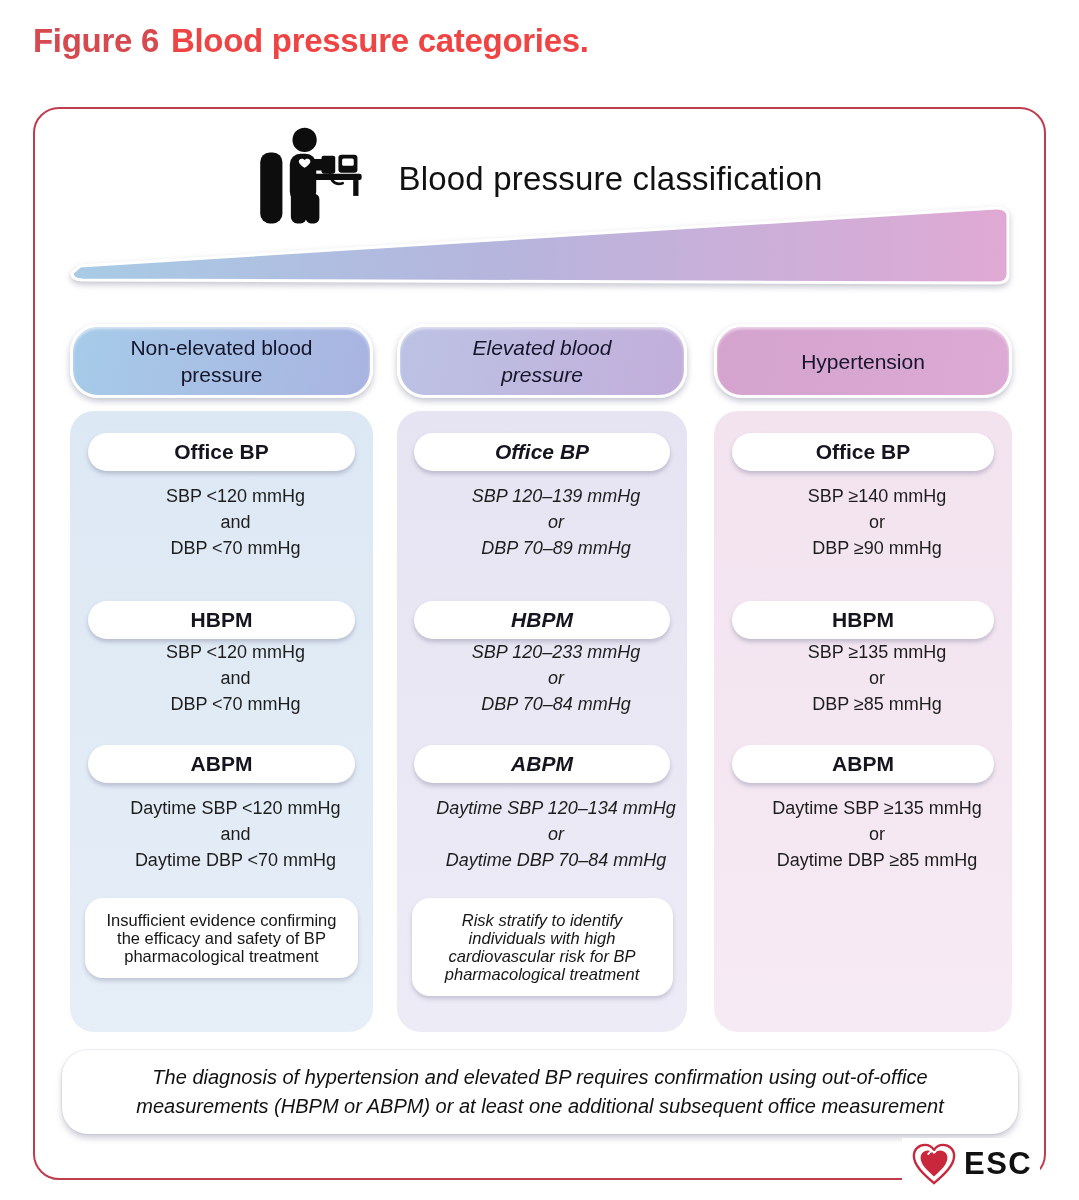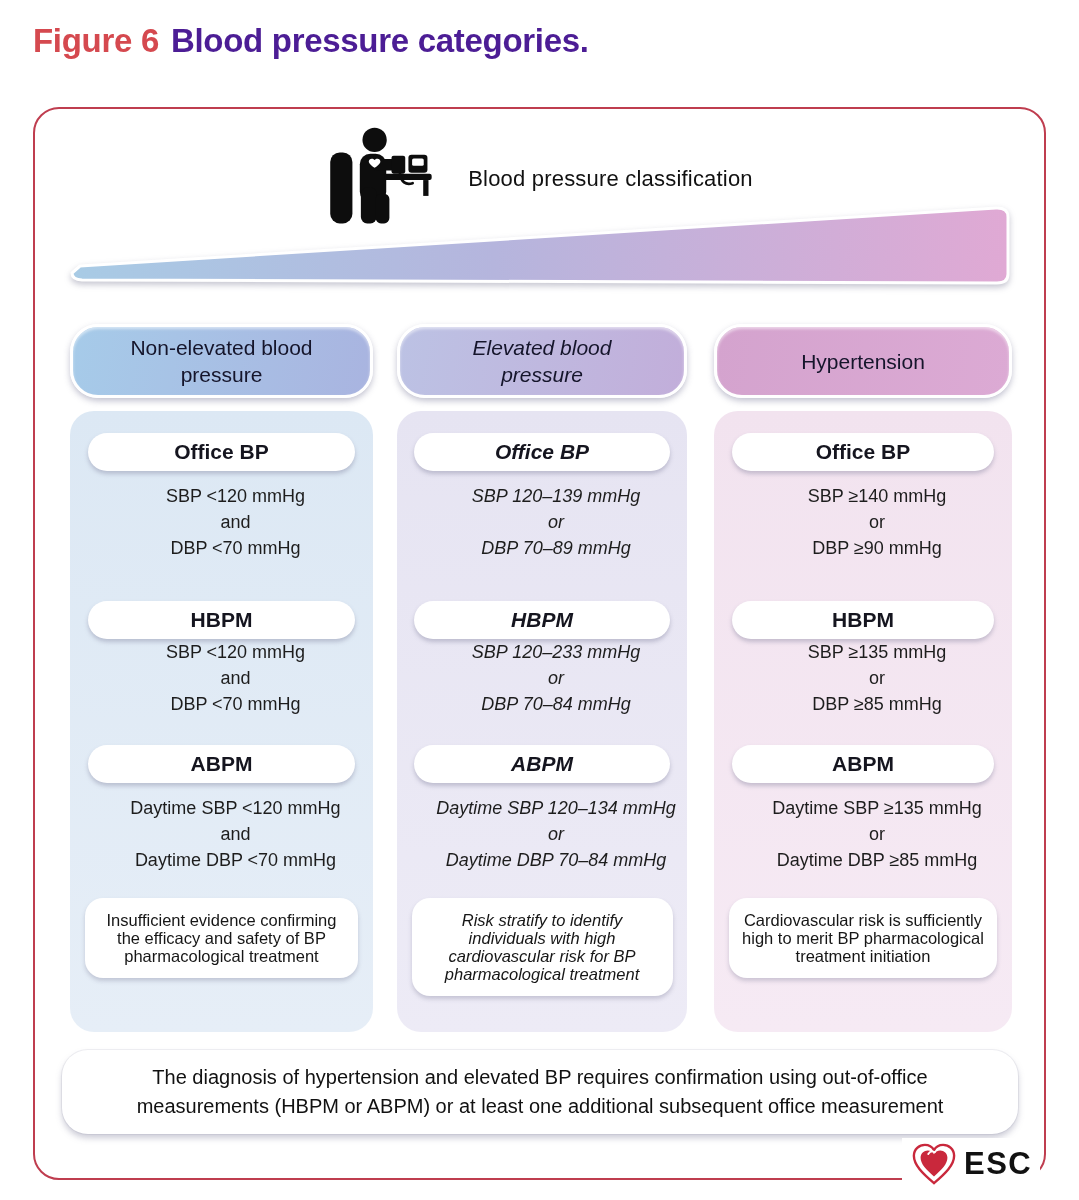--- a/index.html
+++ b/index.html
@@ -3,31 +3,31 @@
 <meta charset="utf-8">
 <style>
   * { margin:0; padding:0; box-sizing:border-box; }
   html,body { background:#fff; }
   body { font-family:"Liberation Sans", sans-serif; }
   .page { position:relative; width:1079px; height:1200px; background:#fff; overflow:hidden; }
 
   
   .figure-title { position:absolute; left:33px; top:22px; font-size:33px; font-weight:700; letter-spacing:-.3px; }
   .figure-title .fig-label { color:var(--figure-red,#d5494f); margin-right:12px; }
-  .figure-title .fig-text { color:#4c1d95; }
+  .figure-title .fig-text { color:#ef4444; }
 
   
   .main-box { position:absolute; left:33px; top:107px; width:1013px; height:1073px;
     border:2.5px solid var(--accent,#bf3d4f); border-radius:26px; background:#fff; }
 
   
   .box-header { position:absolute; left:0; top:10px; width:100%; height:120px;
     display:flex; justify-content:center; align-items:center; gap:30px; }
   .bp-person-icon { width:112px; height:106px; flex:0 0 auto; }
-  .classification-title { font-size:22px; font-weight:400; color:#111; letter-spacing:.2px; }
+  .classification-title { font-size:33px; font-weight:400; color:#111; letter-spacing:.2px; }
 
   
   .wedge-wrap { position:absolute; left:35px; top:95px; width:942px; height:86px; }
   .wedge-wrap svg { display:block; filter:drop-shadow(0 3px 3px rgba(90,90,120,.35)); }
 
   
   .bp-column { position:absolute; top:215px; height:708px; }
   .bp-column.col-0 { left:35px;  width:303px; }
   .bp-column.col-1 { left:362px; width:290px;font-style:italic; }
   .bp-column.col-2 { left:679px; width:298px; }
@@ -49,21 +49,21 @@
   .vals-office { top:72px; } .vals-hbpm { top:228px; } .vals-abpm { top:384px; }
 
   .note-box { position:absolute; left:5%; width:90%; top:487px; background:#fff; border-radius:18px;
     box-shadow:0 3px 4px rgba(110,110,140,.3); padding:13px 10px; text-align:center;
     font-size:16.5px; line-height:18px; color:#161616; }
 
   
   .footer-note { position:absolute; left:27px; top:941px; width:956px; height:84px; background:#fff;
     border-radius:26px; box-shadow:0 4px 6px rgba(110,110,140,.35), 0 0 0 1px rgba(200,200,210,.25);
     display:flex; flex-direction:column; justify-content:center; text-align:center;
-    font-size:20px; line-height:29px; color:#111; }
+    font-size:20px; line-height:29px; color:#111;font-style:italic; }
 
   
   .esc-logo { position:absolute; left:902px; top:1138px; height:52px; padding:15px 8px; background:#fff;
     display:flex; align-items:center; gap:6px; z-index:3; }
   .esc-heart { width:48px; height:46px; }
   .esc-text { font-size:31px; font-weight:700; letter-spacing:1.5px; color:#111; }
 </style>
 </head>
 <body>
 
@@ -173,21 +173,20 @@
           <div>SBP ≥135 mmHg</div>
           <div>or</div>
           <div>DBP ≥85 mmHg</div>
         </div>
         <div class="section-pill pill-abpm">ABPM</div>
         <div class="value-block vals-abpm">
           <div>Daytime SBP ≥135 mmHg</div>
           <div>or</div>
           <div>Daytime DBP ≥85 mmHg</div>
         </div>
-        <div class="note-box">Cardiovascular risk is sufficiently high to merit BP pharmacological treatment initiation</div>
       </div>
     </div>
 
     <div class="footer-note">
       <div>The diagnosis of hypertension and elevated BP requires confirmation using out-of-office</div>
       <div>measurements  (HBPM or ABPM) or at least one additional subsequent office measurement</div>
     </div>
 
   </div>
 

